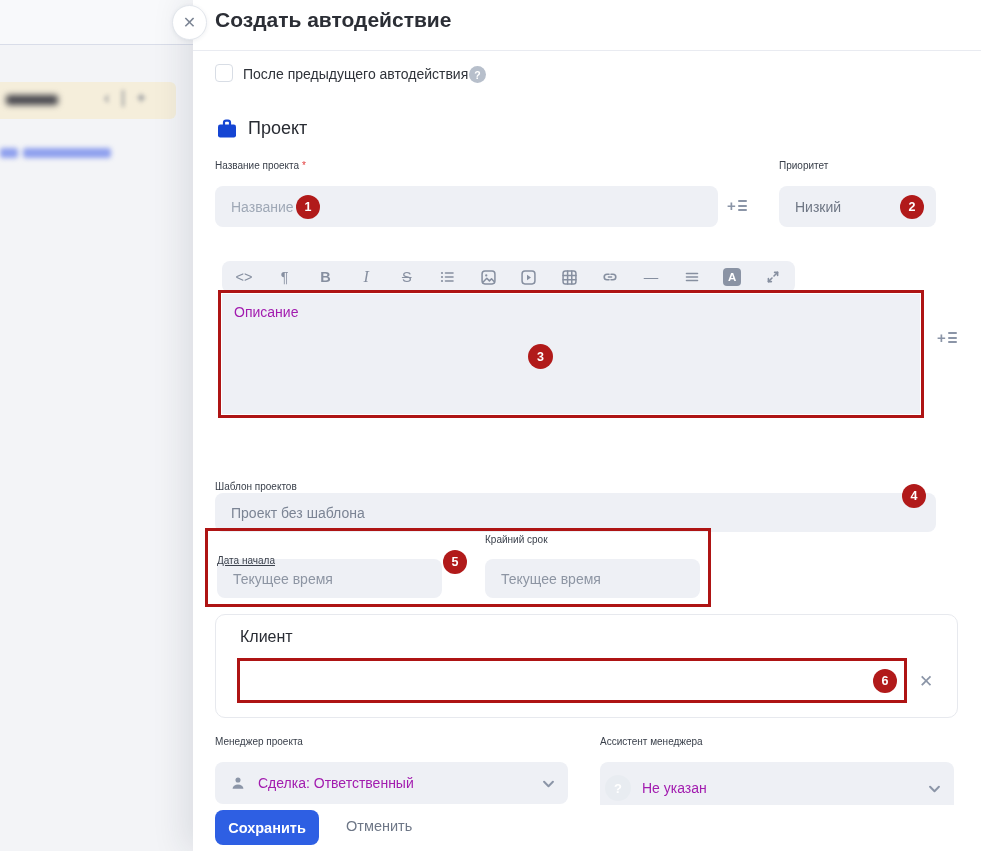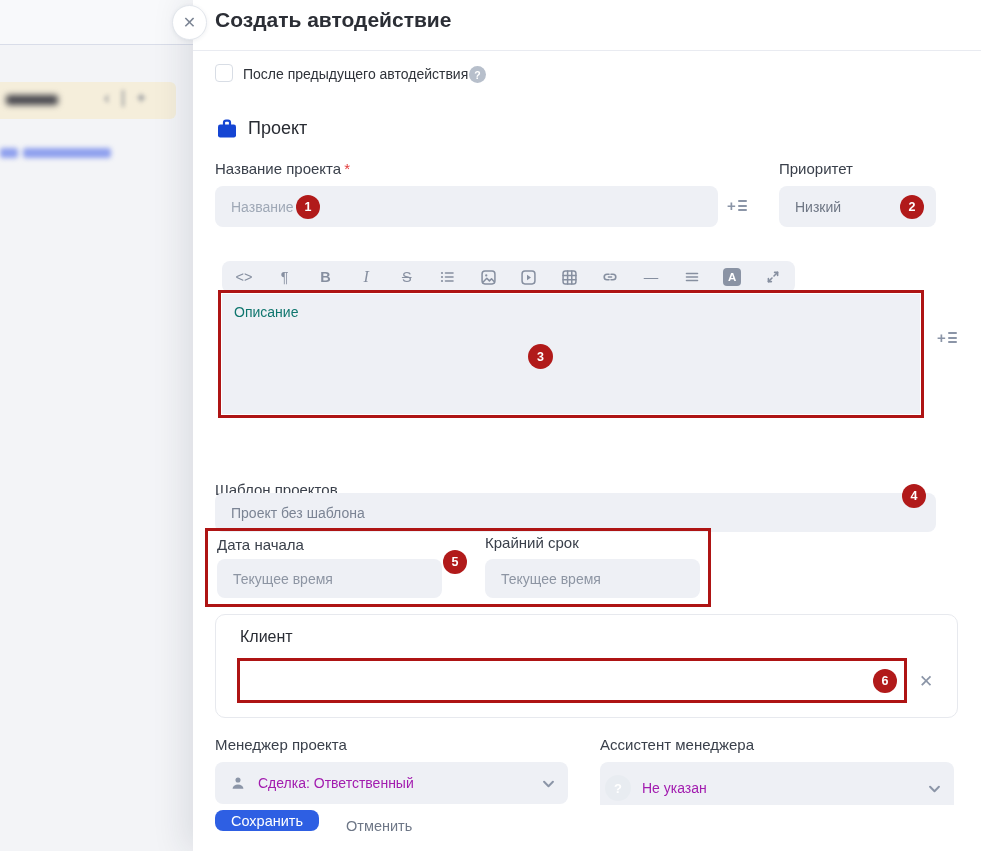--- a/index.html
+++ b/index.html
@@ -22,21 +22,21 @@
   .modal-title{position:absolute;left:215px;top:8px;font-size:21px;font-weight:600;color:#2b2e35;}
   .title-divider{position:absolute;left:193px;top:50px;width:788px;height:1px;background:#e9ebf1;}
 
   .checkbox{position:absolute;left:215px;top:64px;width:18px;height:18px;background:#fff;border:1.5px solid #d8dde5;border-radius:4px;}
   .checkbox-label{position:absolute;left:243px;top:66px;font-size:14px;color:#2f333a;}
   .help-icon{position:absolute;left:469px;top:66px;width:17px;height:17px;border-radius:50%;background:#b7bfcb;color:#fff;font-size:10.5px;font-weight:bold;display:flex;align-items:center;justify-content:center;}
 
   .section-icon{position:absolute;left:215px;top:117px;width:24px;height:24px;}
   .section-title{position:absolute;left:248px;top:118px;font-size:18px;font-weight:500;color:#292c33;}
 
-  .lbl{position:absolute;font-size:15px;color:#3a404b;}
+  .lbl{position:absolute;font-size:10px;color:#3a404b;}
   .req{color:#e23b3b;margin-left:3px;}
 
   .field{position:absolute;background:#eef0f5;border-radius:8px;display:flex;align-items:center;padding:0 16px;font-size:14px;}
   .ph{color:#9fa8b6;}
   .val-mid{color:#6e7684;}
   .val-tpl{color:#7b8494;}
   .val-date{color:#8d95a3;}
   .val-dark{color:#a21caf;}
 
   input.native{border:none;outline:none;background:transparent;font-size:14px;color:#0c4a6e;width:100%;padding:0;}
@@ -54,34 +54,34 @@
   .ticon{width:26px;height:24px;display:flex;align-items:center;justify-content:center;color:#868fa0;font-size:14.5px;cursor:pointer;}
   .ticon svg{stroke:#868fa0;fill:none;stroke-width:1.6;stroke-linecap:round;stroke-linejoin:round;}
   .ticon.bold{font-weight:bold;}
   .ticon.italic{font-family:"Liberation Serif","DejaVu Serif",serif;font-style:italic;font-size:16px;}
   .ticon.strike{text-decoration:line-through;}
   .ticon .ablock{display:flex;align-items:center;justify-content:center;width:18px;height:18px;border-radius:4px;background:#8a93a4;color:#fff;font-size:11.5px;font-weight:bold;}
 
   .redbox{position:absolute;border:3px solid #ae1414;z-index:5;pointer-events:none;}
 
   .desc-field{position:absolute;left:222px;top:294px;width:698px;height:120px;background:#eef0f5;padding:10px 12px;font-size:14px;}
-  .desc-field .ph{color:#0f766e;}
+  .desc-field .ph{color:#a21caf;}
 
   .client-card{position:absolute;left:215px;top:614px;width:743px;height:104px;background:#fff;border:1px solid #e7e9ee;border-radius:10px;}
   .client-title{position:absolute;left:240px;top:628px;font-size:16px;font-weight:500;color:#292c33;}
   .client-clear{position:absolute;left:919px;top:671px;font-size:17px;color:#8b95a7;cursor:pointer;}
 
   .chevron{position:absolute;right:14px;top:50%;transform:translateY(-50%);}
   .chevron svg{stroke:#8b95a7;fill:none;stroke-width:1.8;stroke-linecap:round;stroke-linejoin:round;}
 
   .avatar-q{width:26px;height:26px;border-radius:50%;background:#e8ecf1;color:#fff;font-size:13px;font-weight:bold;display:flex;align-items:center;justify-content:center;margin-right:11px;flex:0 0 auto;}
   .person-ic{margin-right:11px;flex:0 0 auto;display:flex;}
 
   .footer{position:absolute;left:193px;top:805px;width:788px;height:46px;background:#fff;z-index:7;}
-  .save-btn{position:absolute;left:22px;top:5px;width:104px;height:21px;background:#2e5fe3;border:none;border-radius:8px;color:#fff;font-size:14.5px;font-weight:400;cursor:pointer;}
+  .save-btn{position:absolute;left:22px;top:5px;width:104px;height:35px;background:#2e5fe3;border:none;border-radius:8px;color:#fff;font-size:14.5px;font-weight:700;cursor:pointer;}
   .cancel-btn{position:absolute;left:153px;top:13px;background:none;border:none;color:#6e7787;font-size:14.5px;cursor:pointer;padding:0;}
 </style>
 </head>
 <body>
 
 <div id="stage">
 
   <div class="bg-topband"></div>
   <div class="beige-bar">
     <div class="beige-text"></div>
@@ -205,21 +205,21 @@
         <i></i>
       </span>
   </div>
 
   <div class="lbl" style="left:215px;top:452px;margin-top:29px;">Шаблон проектов</div>
   <div class="field" style="left:215px;top:477px;width:721px;height:39px;margin-top:16px;">
     <span class="val-tpl">Проект без шаблона</span>
   </div>
   <div class="badge" style="left:902px;top:484px;">4</div>
 
-  <div class="lbl" style="left:217px;top:536px;z-index:6;">Дата начала</div>
+  <div class="lbl" style="left:217px;top:555px;z-index:6;text-decoration:underline;">Дата начала</div>
   <div class="lbl" style="left:485px;top:534px;z-index:6;">Крайний срок</div>
   <div class="field" style="left:217px;top:559px;width:225px;height:39px;">
     <span class="val-date">Текущее время</span>
   </div>
   <div class="field" style="left:485px;top:559px;width:215px;height:39px;">
     <span class="val-date">Текущее время</span>
   </div>
   <div class="redbox" style="left:205px;top:528px;width:506px;height:79px;"></div>
   <div class="badge" style="left:443px;top:550px;">5</div>
 

